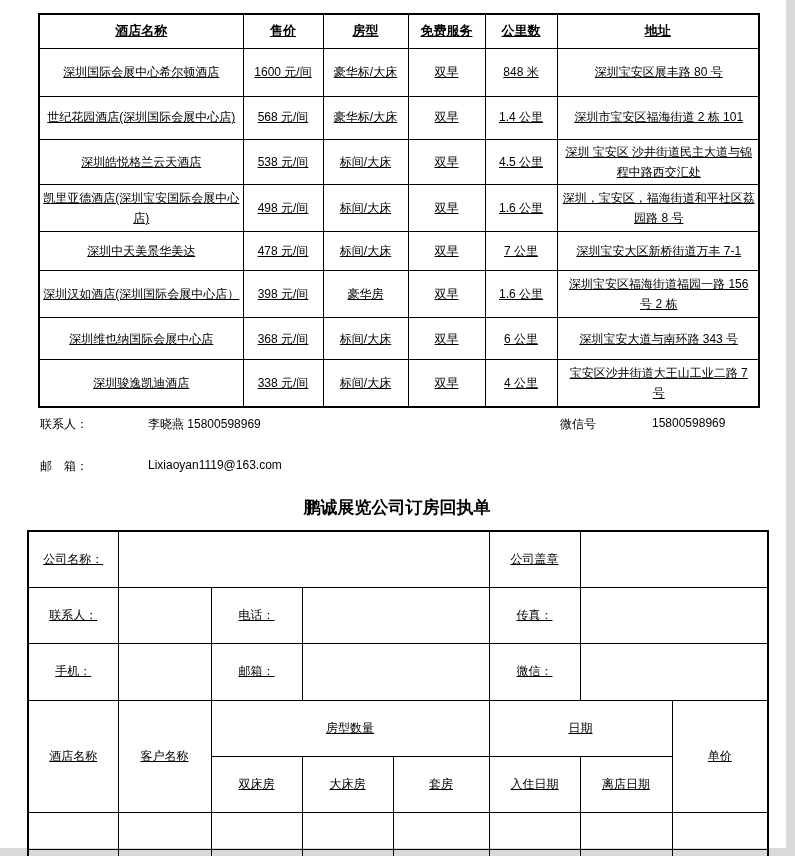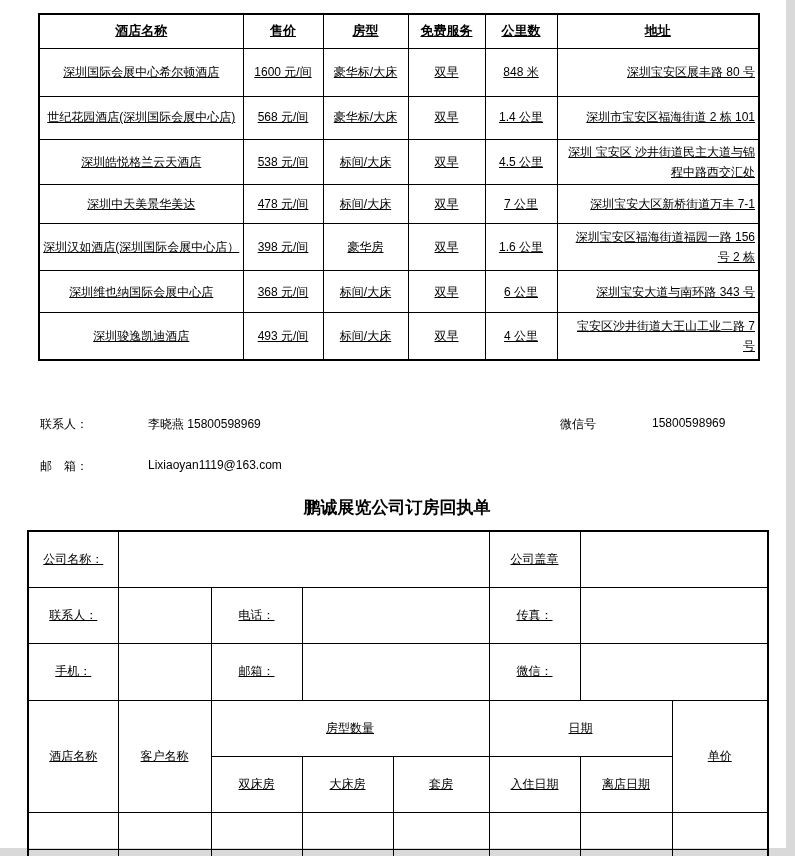--- a/index.html
+++ b/index.html
@@ -28,21 +28,21 @@
     font-size: 12px;
   }
   .hotel-table td {
     border: 1px solid #000;
     text-align: center; vertical-align: middle;
     padding: 2px 3px;
     line-height: 1.7;
     overflow: hidden;
   }
   .hotel-table td.hdr { font-weight: bold; font-size: 13px; }
-  .hotel-table td.addr { text-align: right; padding-left: 5px; }
+  .hotel-table td.addr { text-align: center; padding-left: 5px; }
 
   
   .contact-line { position: absolute; font-size: 12px; }
   .contact-line span { position: absolute; white-space: pre; }
 
   
   .form-title {
     position: absolute; left: 27px; top: 496px; width: 740px;
     text-align: center; font-size: 17px; font-weight: bold;
   }
@@ -100,20 +100,28 @@
     <td class="addr">深圳市宝安区福海街道 2 栋 101</td>
   </tr>
   <tr style="height:43px">
     <td>深圳皓悦格兰云天酒店</td>
     <td>538 元/间</td>
     <td>标间/大床</td>
     <td>双早</td>
     <td>4.5 公里</td>
     <td class="addr">深圳 宝安区 沙井街道民主大道与锦程中路西交汇处</td>
   </tr>
+  <tr style="height:47px">
+    <td>凯里亚德酒店(深圳宝安国际会展中心店)</td>
+    <td>498 元/间</td>
+    <td>标间/大床</td>
+    <td>双早</td>
+    <td>1.6 公里</td>
+    <td class="addr">深圳，宝安区，福海街道和平社区荔园路 8 号</td>
+  </tr>
   <tr style="height:39px">
     <td>深圳中天美景华美达</td>
     <td>478 元/间</td>
     <td>标间/大床</td>
     <td>双早</td>
     <td>7 公里</td>
     <td class="addr">深圳宝安大区新桥街道万丰 7-1</td>
   </tr>
   <tr style="height:47px">
     <td>深圳汉如酒店(深圳国际会展中心店）</td>
@@ -126,21 +134,21 @@
   <tr style="height:42px">
     <td>深圳维也纳国际会展中心店</td>
     <td>368 元/间</td>
     <td>标间/大床</td>
     <td>双早</td>
     <td>6 公里</td>
     <td class="addr">深圳宝安大道与南环路 343 号</td>
   </tr>
   <tr style="height:47px">
     <td>深圳骏逸凯迪酒店</td>
-    <td>493 元/间</td>
+    <td>338 元/间</td>
     <td>标间/大床</td>
     <td>双早</td>
     <td>4 公里</td>
     <td class="addr">宝安区沙井街道大王山工业二路 7 号</td>
   </tr>
 </tbody>
   </table>
 
 <div class="contact-line" style="top:416px; height:16px; width:795px;">
   <span style="left:40px">联系人：</span>

